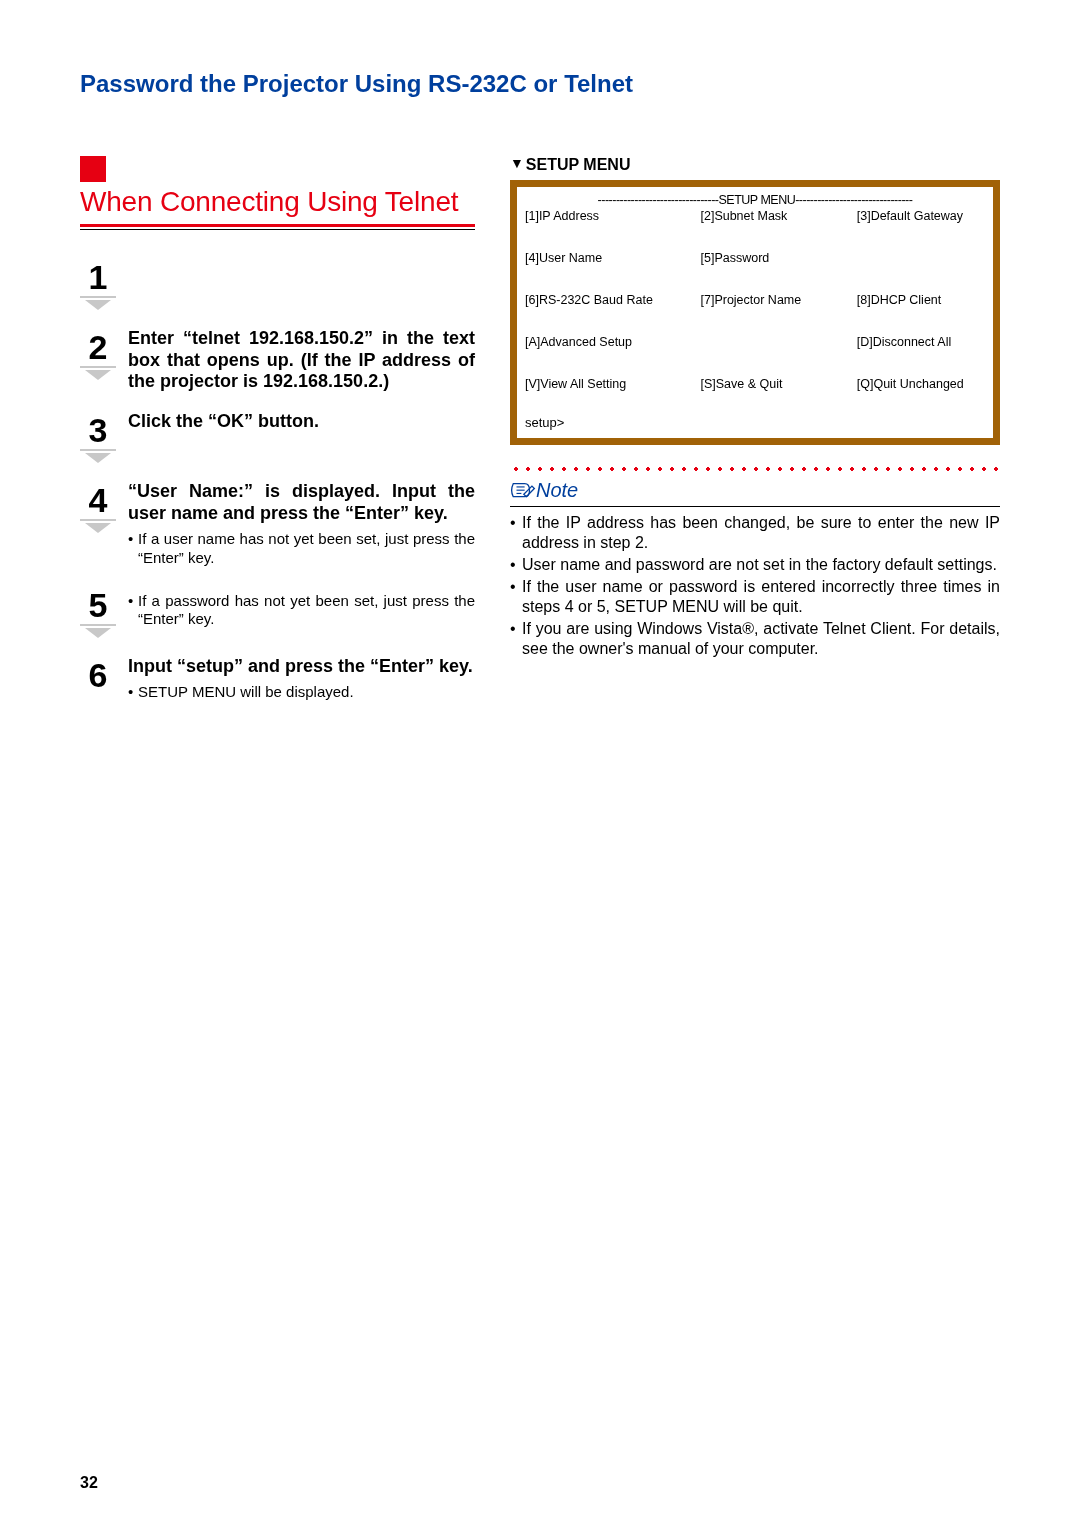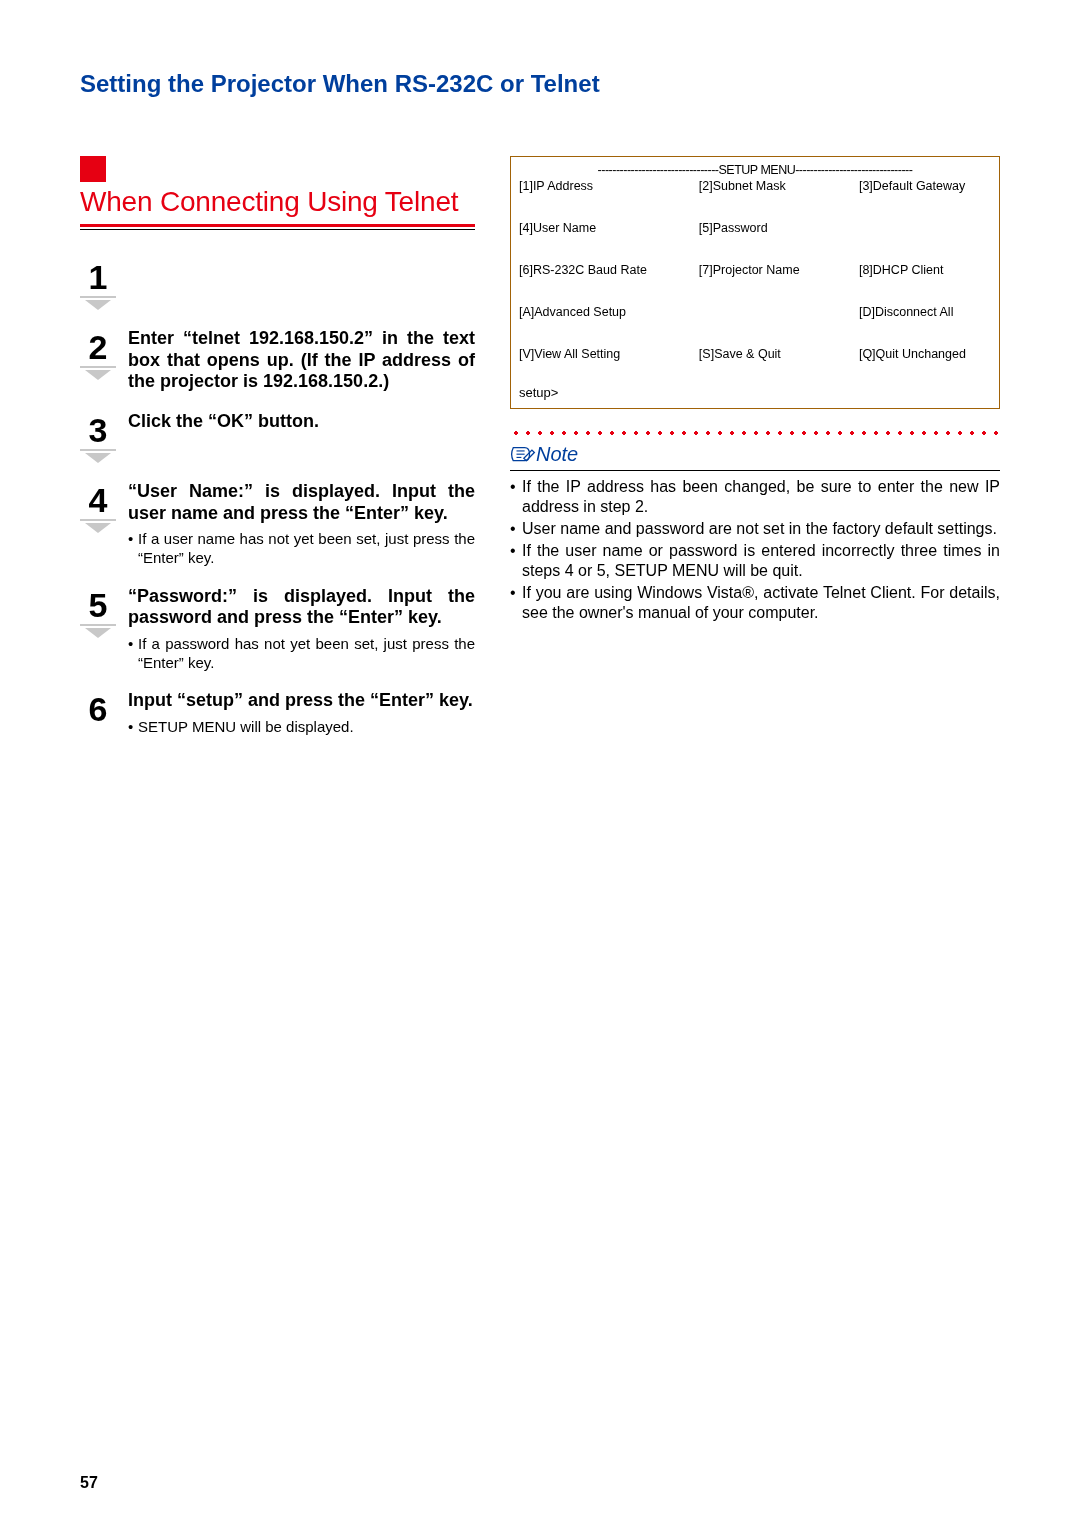--- a/index.html
+++ b/index.html
@@ -90,21 +90,21 @@
     margin-top: 6px;
   }
   .step-sub-row { display: flex; }
   .step-sub-row .dot { width: 10px; flex-shrink:0; }
   .step-sub-row .t { flex:1; text-align: justify; }
 
   
   .setup-label { font-weight: bold; font-size: 16px; margin-bottom: 6px; }
   .setup-label .tri { display:inline-block; transform: translateY(-2px); font-size:14px; margin-right:2px;}
   .menu-box {
-    border: 1px solid #a16207;
+    border: 7px solid #a16207;
     padding: 6px 8px 8px 8px;
     font-size: 12.5px;
     font-family: Arial, sans-serif;
     margin-bottom: 20px;
   }
   .menu-title-row {
     white-space: nowrap;
     text-align: center;
     font-size: 12.5px;
     margin-bottom: 2px;
@@ -137,21 +137,21 @@
   .note-list { font-size: 16px; line-height: 1.25; }
   .note-row { display:flex; margin-bottom: 2px; }
   .note-row .dot { width: 12px; flex-shrink:0; }
   .note-row .t { flex:1; text-align: justify; }
 
   .page-num { position: absolute; left: 80px; bottom: 36px; font-weight: bold; font-size: 16px; }
 </style>
 </head>
 <body>
 
-<div class="header-title">Setting the Projector When RS-232C or Telnet</div>
+<div class="header-title">Password the Projector Using RS-232C or Telnet</div>
 
 <div class="columns">
   <div class="col-left">
     <span class="red-sq"></span>
     <div class="section-title">When Connecting Using Telnet</div>
     <hr class="hr-red-top">
     <hr class="hr-thin">
 
     <div class="steps">
 
@@ -197,21 +197,20 @@
           </div>
         </div>
       </div>
 
       <div class="step">
         <div class="step-badge">
           <span class="step-num">5</span>
           <span class="chevron"></span>
         </div>
         <div class="step-body">
-          <div class="step-main">“Password:” is displayed. Input the password and press the “Enter” key.</div>
           <div class="step-sub">
             <div class="step-sub-row">
                 <span class="dot">•</span>
                 <span class="t">If a password has not yet been set, just press the “Enter” key.</span>
               </div>
           </div>
         </div>
       </div>
 
       <div class="step step-last">
@@ -226,20 +225,23 @@
                 <span class="t">SETUP MENU will be displayed.</span>
               </div>
           </div>
         </div>
       </div>
 
     </div>
   </div>
 
   <div class="col-right">
+    <div class="setup-label">
+      <span class="tri">▼</span><span>SETUP MENU</span>
+    </div>
     <div class="menu-box">
       <div class="menu-title-row">---------------------------------<span>SETUP MENU</span>--------------------------------</div>
       <div class="menu-grid">
         <div>[1]IP Address</div>
         <div>[2]Subnet Mask</div>
         <div>[3]Default Gateway</div>
         <div>[4]User Name</div>
         <div>[5]Password</div>
         <div></div>
         <div>[6]RS-232C Baud Rate</div>
@@ -281,13 +283,13 @@
           <span class="t">If the user name or password is entered incorrectly three times in steps 4 or 5, SETUP MENU will be quit.</span>
         </div>
       <div class="note-row">
           <span class="dot">•</span>
           <span class="t">If you are using Windows Vista®, activate Telnet Client. For details, see the owner's manual of your computer.</span>
         </div>
     </div>
   </div>
 </div>
 
-<div class="page-num">57</div>
+<div class="page-num">32</div>
 
 </body></html>

